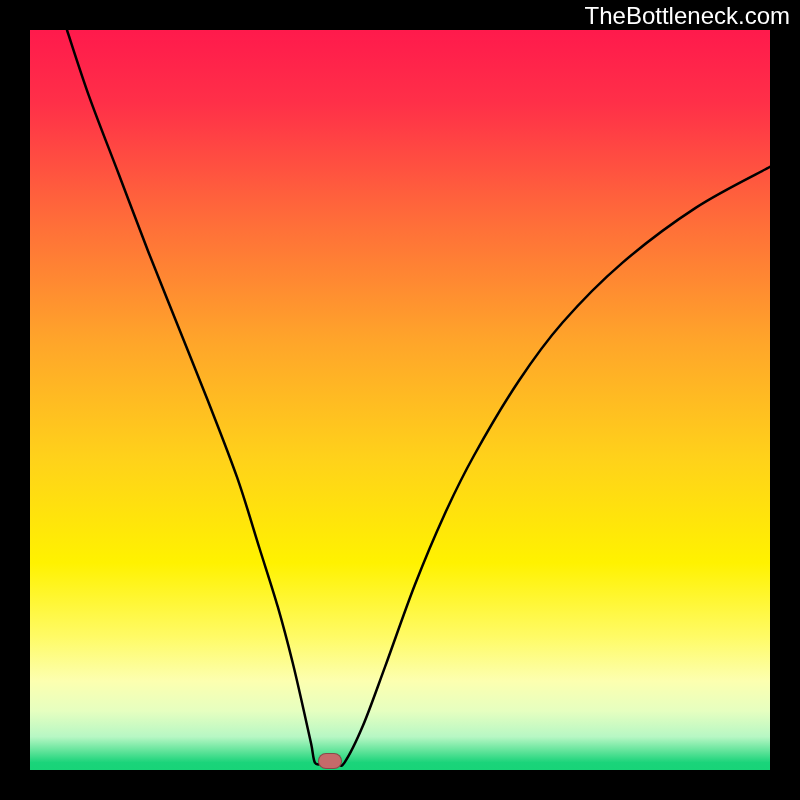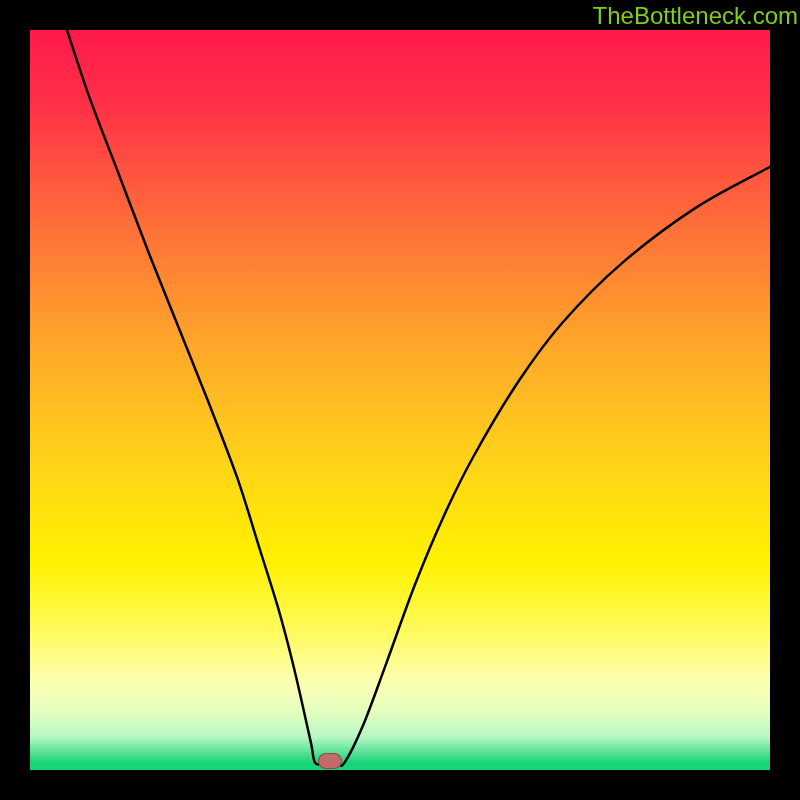--- a/index.html
+++ b/index.html
@@ -23,22 +23,22 @@
     overflow: visible;
     box-sizing: border-box;
   }
   .gradient {
     position: absolute;
     left: 0; top: 0;
   }
   .watermark {
     position: absolute;
     top: 2px;
-    right: 2px;
-    color: #84cc16;
+    right: 10px;
+    color: #ffffff;
     font-size: 24px;
     font-weight: 500;
     letter-spacing: 0px;
   }
   .marker {
     position: absolute;
     border-radius: 10px;
     transform: translate(-50%, -50%);
     background: #c56a6a;
     border: 1px solid rgba(0,0,0,0.3);

